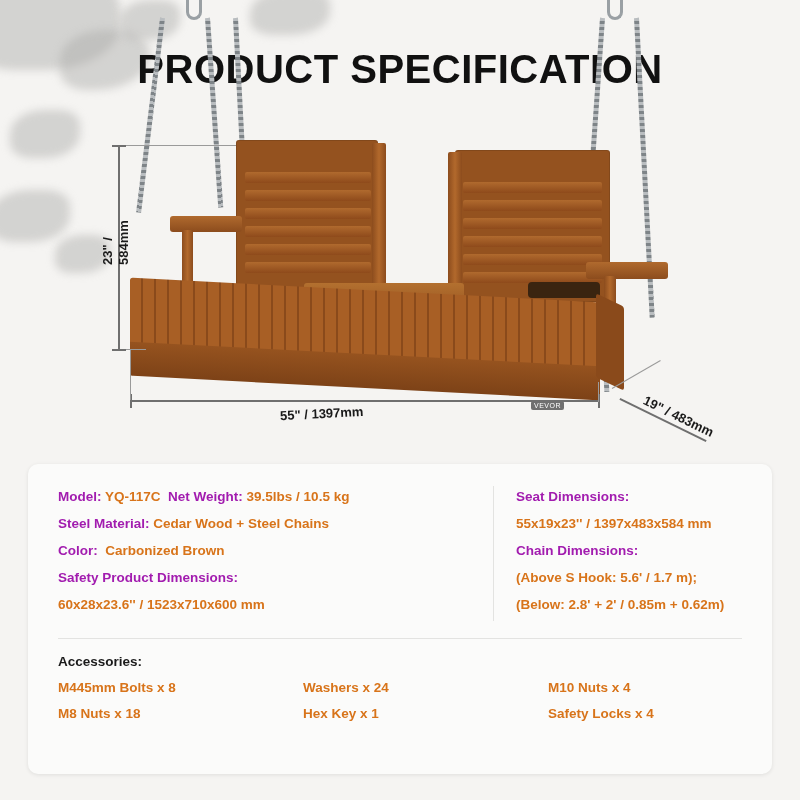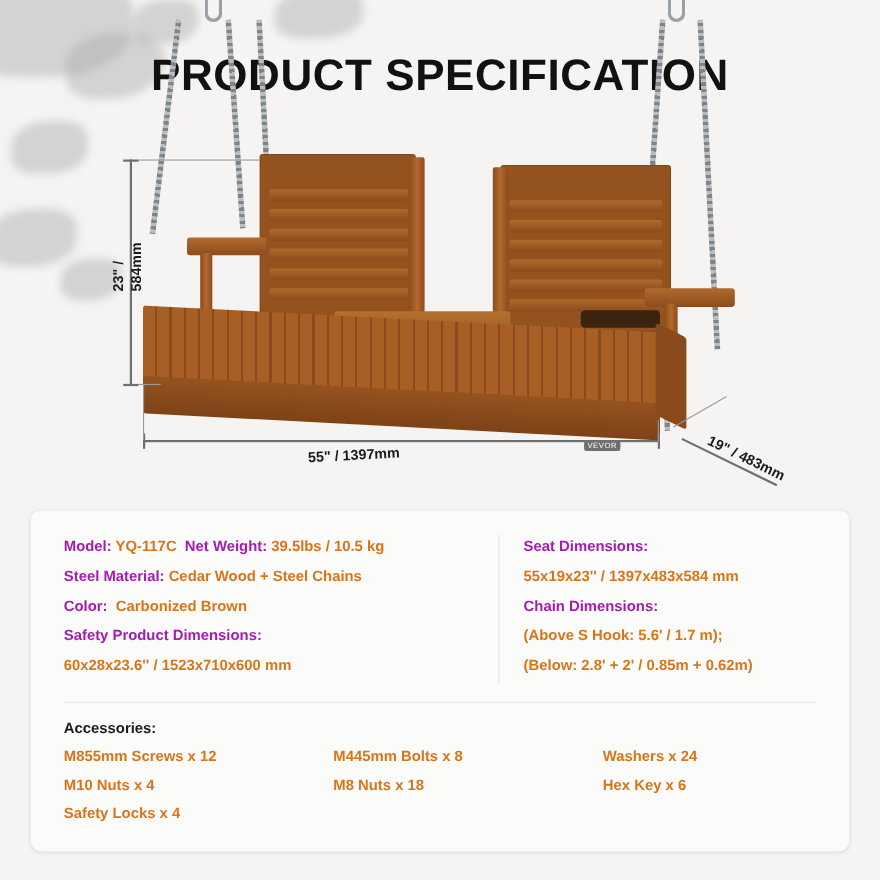--- a/index.html
+++ b/index.html
@@ -147,21 +147,21 @@
     height: 310px;
     background: #fbfbfa;
     border-radius: 10px;
     box-shadow: 0 1px 4px rgba(0,0,0,0.09);
   }
   .spec-top {
     display: flex;
     padding: 22px 30px 6px 30px;
   }
   .spec-col-left { width: 395px; }
-  .spec-col-right { flex: 1; padding-left: 22px; border-left: 1px solid #e3e3e1; }
+  .spec-col-right { flex: 1; padding-left: 22px; border-left: 1px solid #e3e3e1; margin-left: 40px; }
 
   .spec-line {
     font-size: 13.5px;
     line-height: 21px;
     margin-bottom: 6px;
     color: #1a1a1a;
     font-weight: bold;
   }
   .spec-line .lbl { color: #a21caf; }
   .spec-line .val { color: #d8741a; }
@@ -321,22 +321,21 @@
           <span class="val">(Below: 2.8' + 2' / 0.85m + 0.62m)</span>
         </div>
       </div>
     </div>
 
     <div class="divider"></div>
 
     <div class="accessories-title">Accessories:</div>
 
     <div class="acc-grid">
-      <div>M855mm Screws x 12</div>
       <div>M445mm Bolts x 8</div>
       <div>Washers x 24</div>
       <div>M10 Nuts x 4</div>
       <div>M8 Nuts x 18</div>
-      <div>Hex Key x 6</div>
+      <div>Hex Key x 1</div>
       <div>Safety Locks x 4</div>
     </div>
   </div>
 </div>
 
 </body></html>

